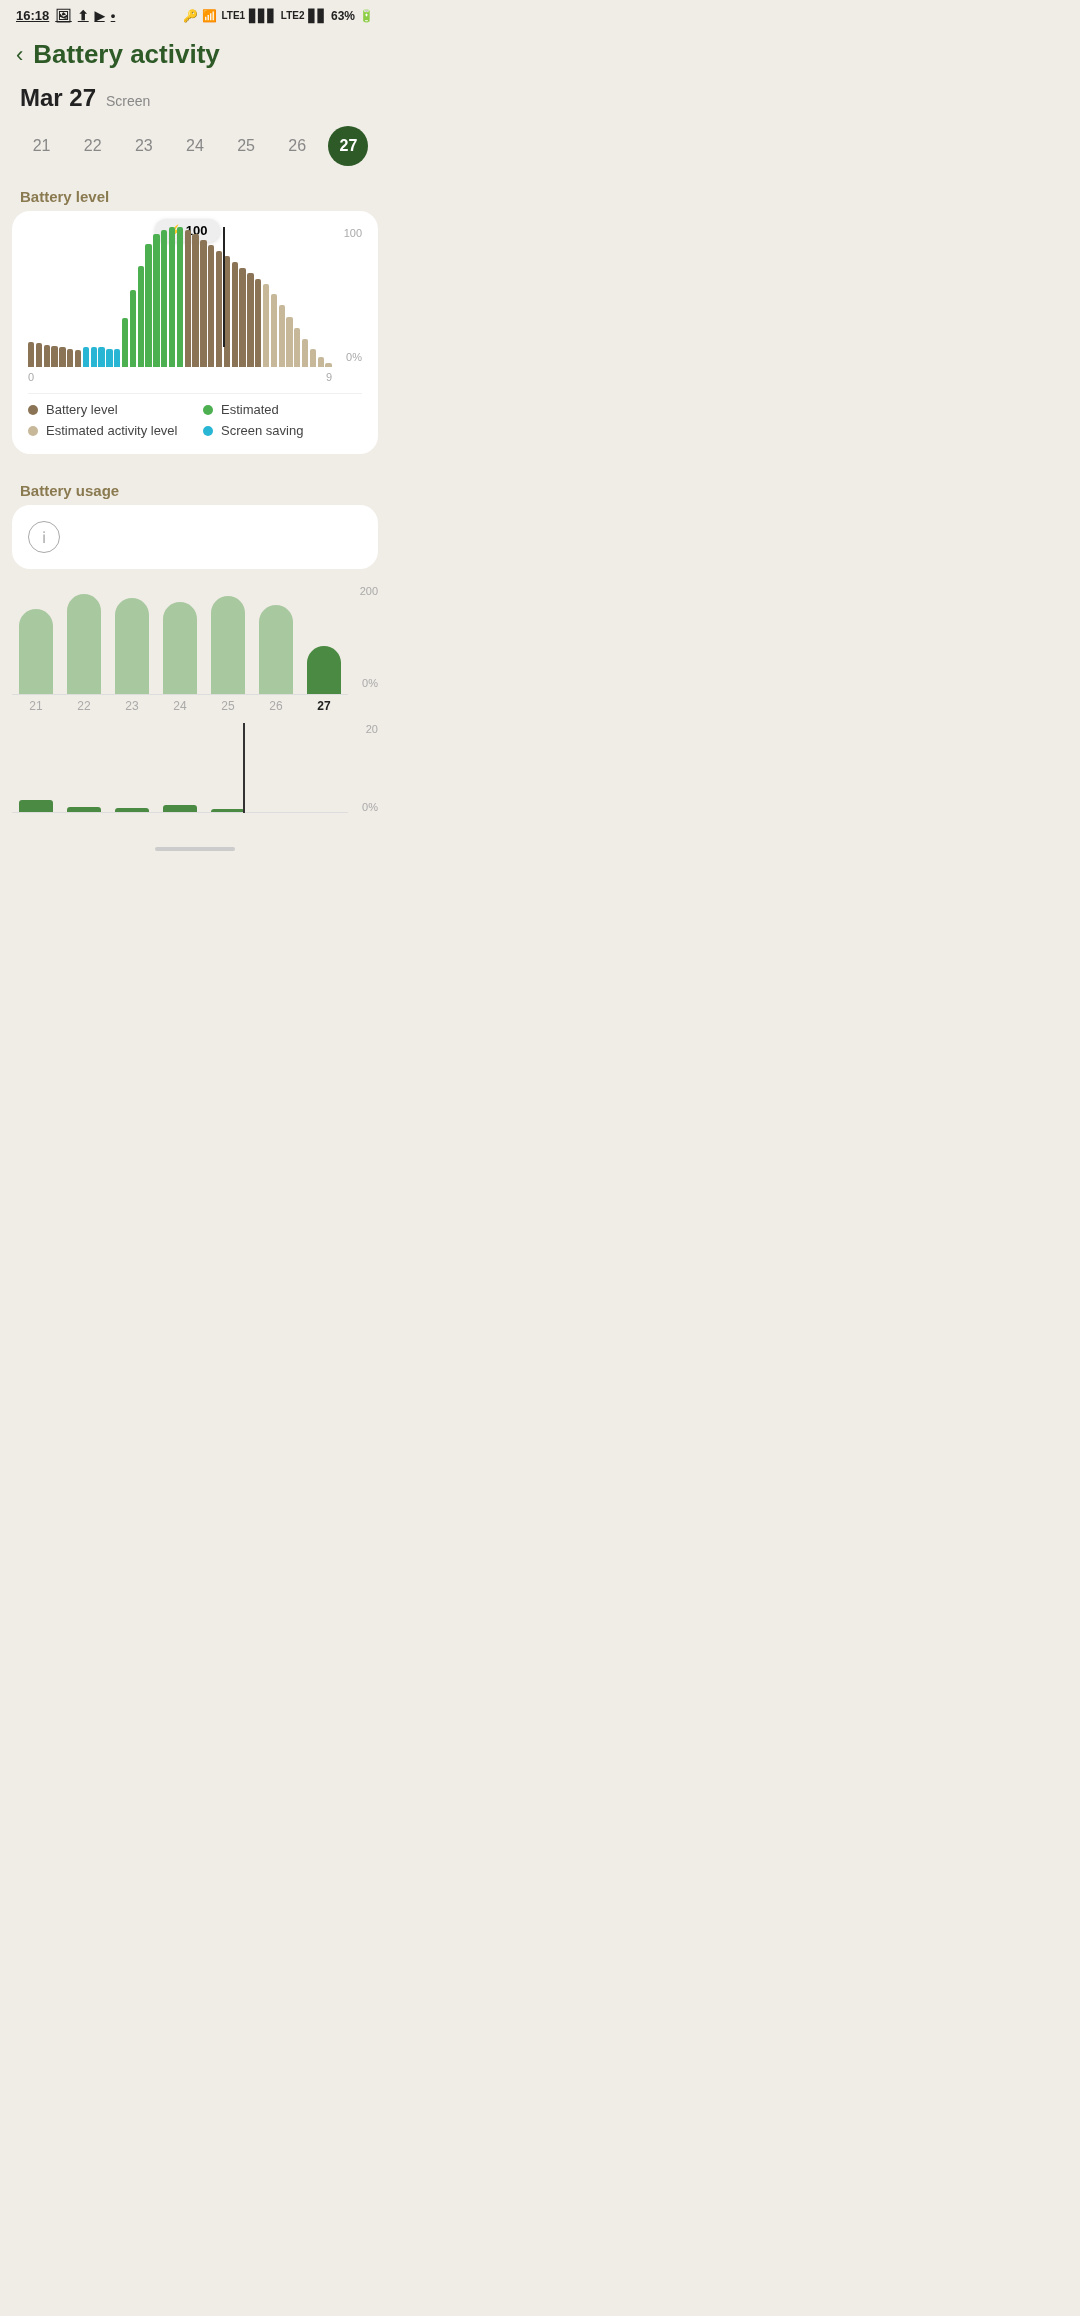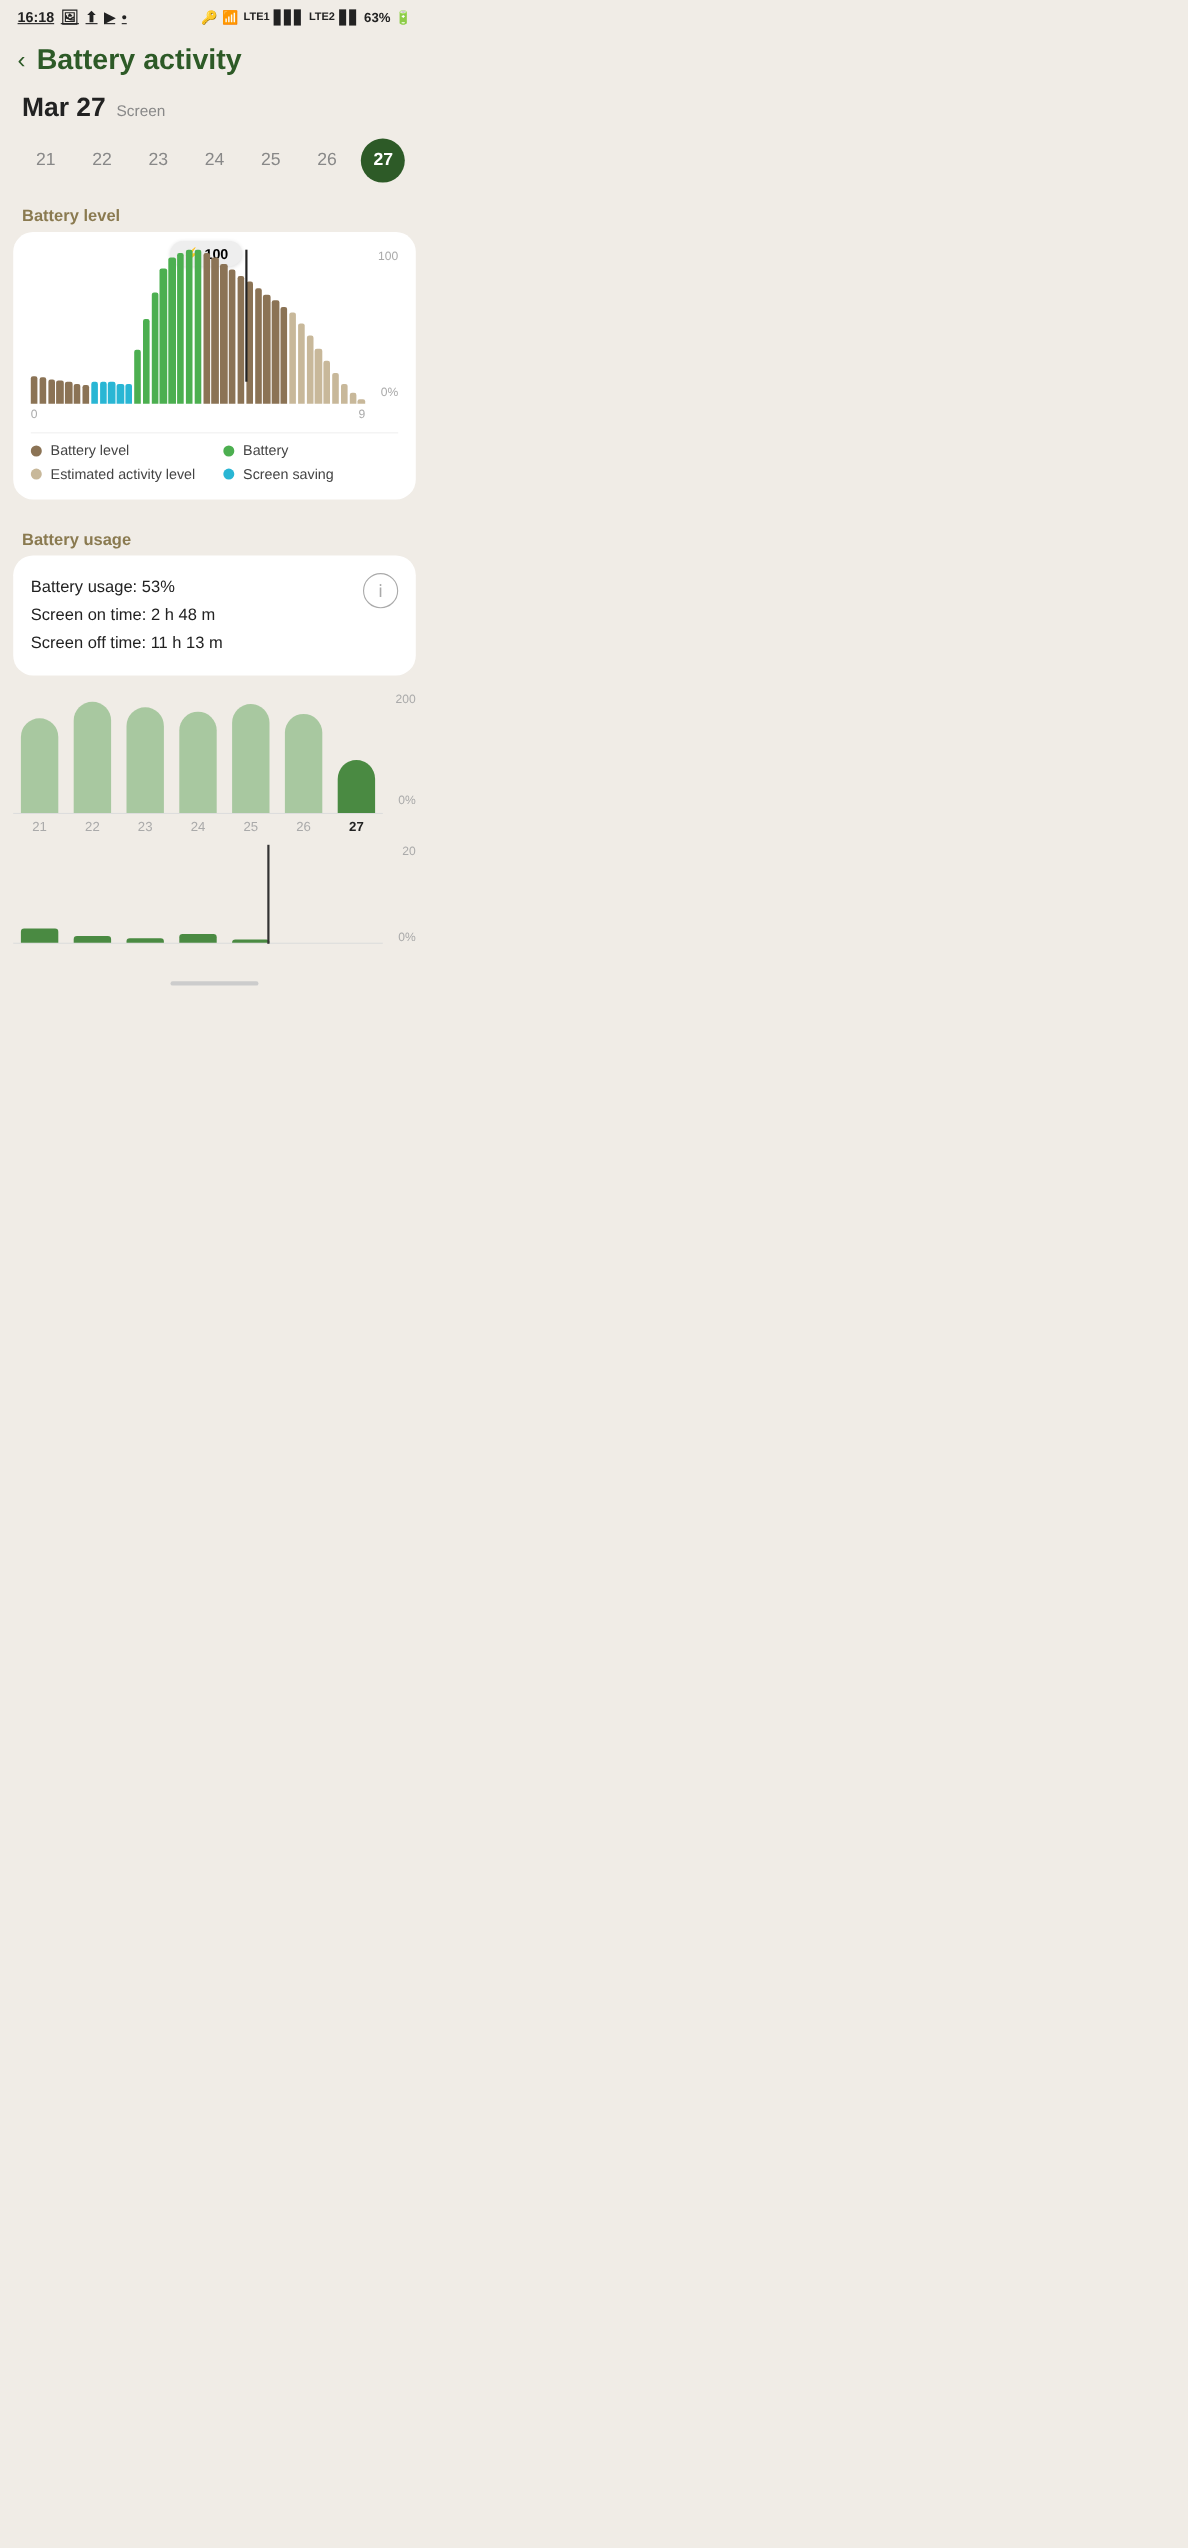--- a/index.html
+++ b/index.html
@@ -388,42 +388,37 @@
     </div>
   </div>
 
   <div class="legend">
     <div class="legend-item">
       <div class="legend-dot" style="background:#8b7355"></div>
       <span>Battery level</span>
     </div>
     <div class="legend-item">
       <div class="legend-dot" style="background:#4caf50"></div>
-      <span>Battery</span>
+      <span>Estimated</span>
     </div>
     <div class="legend-item">
       <div class="legend-dot" style="background:#c8b89a"></div>
       <span>Estimated activity level</span>
     </div>
     <div class="legend-item">
       <div class="legend-dot" style="background:#29b6d4"></div>
       <span>Screen saving</span>
     </div>
   </div>
 </div>
 
 <div class="section-label">Battery usage</div>
 
 <div class="card">
   <div class="usage-header">
-    <div class="usage-stats">
-      <div>Battery usage: 53%</div>
-      <div>Screen on time: 2 h 48 m</div>
-      <div>Screen off time: 11 h 13 m</div>
-    </div>
     <div class="info-btn">
       <span>ℹ</span>
     </div>
   </div>
 </div>
 
 <div style="margin: 0 12px 0; position:relative; padding-right: 30px;">
   <span class="usage-y-label usage-y-top">200</span>
   <span class="usage-y-label usage-y-bottom">0%</span>
   <div class="usage-chart-inner">

